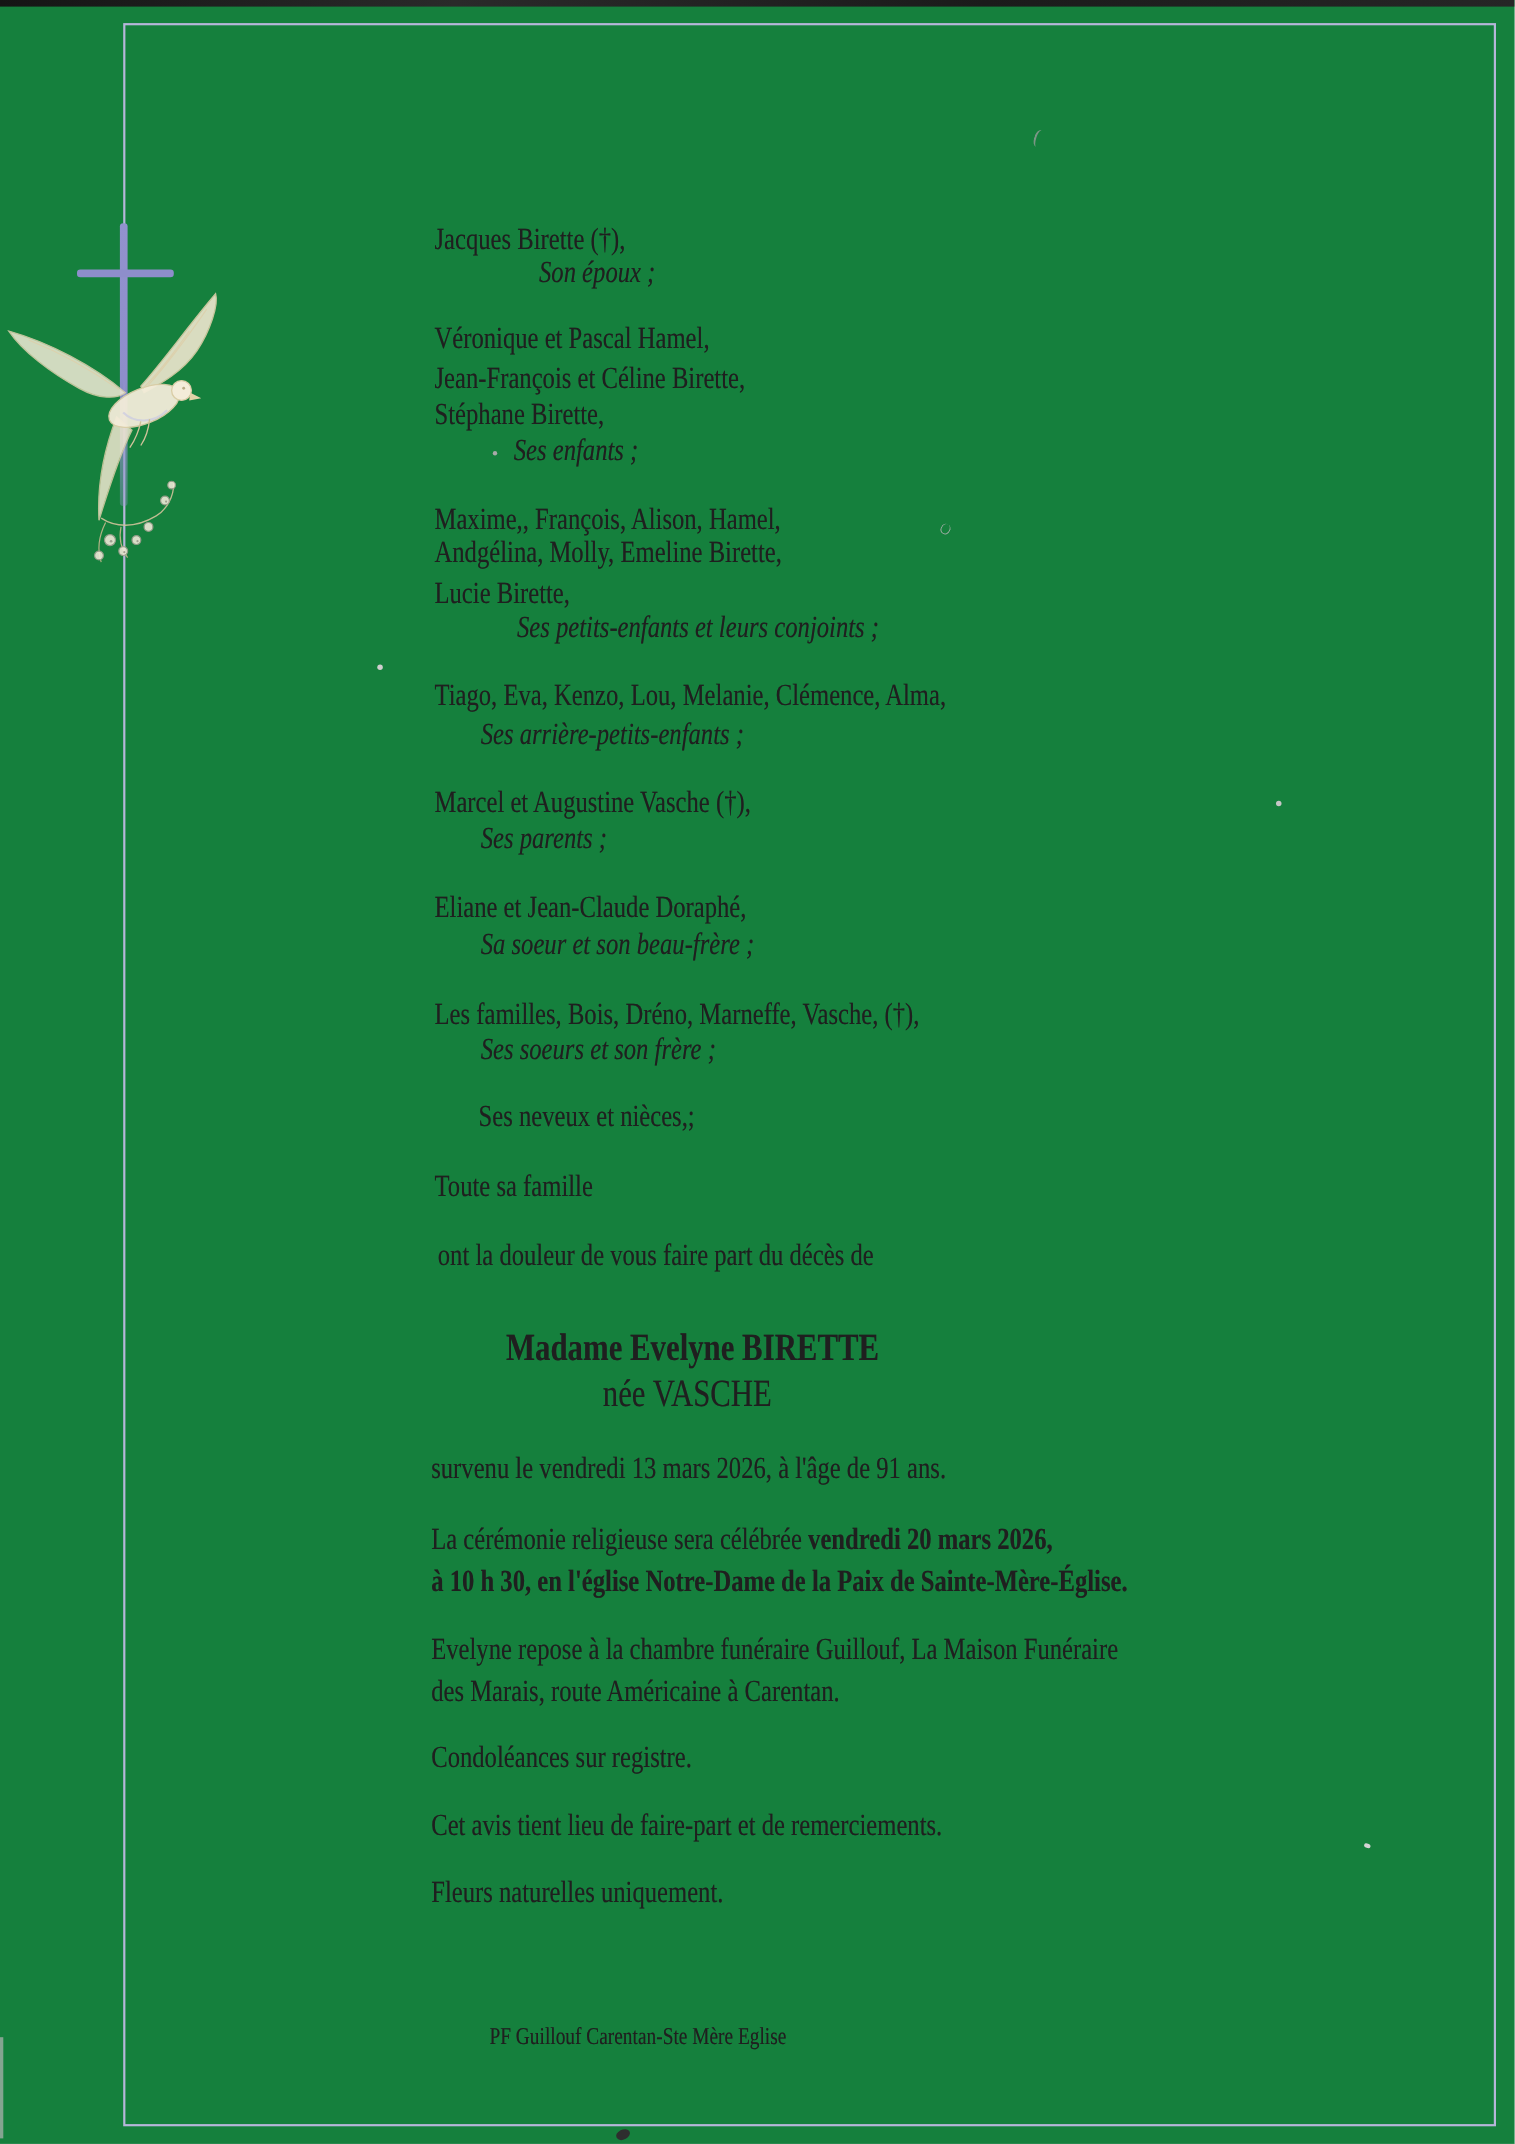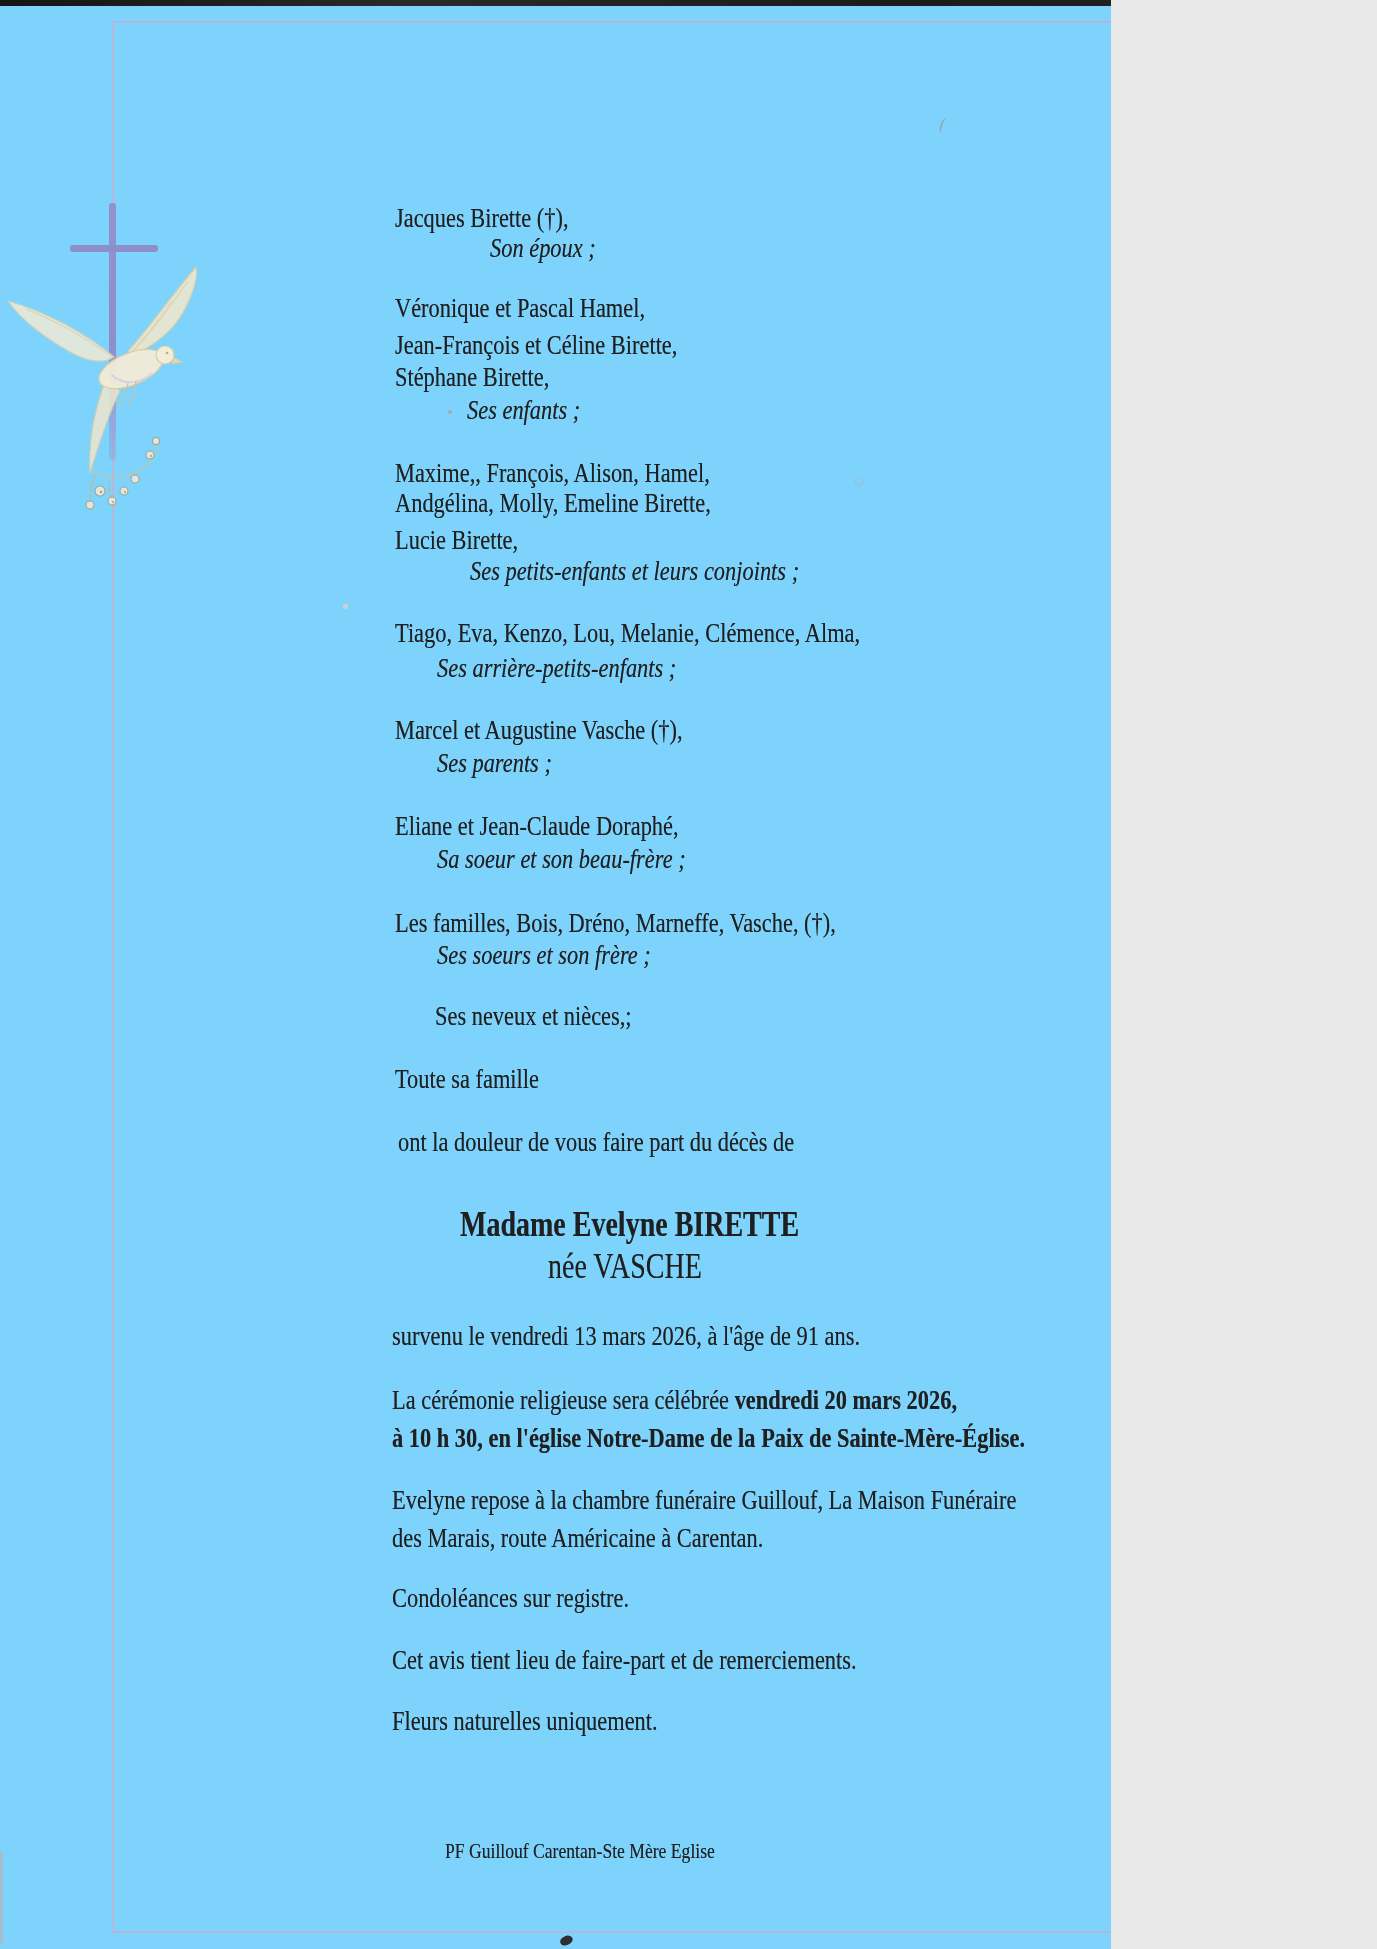--- a/index.html
+++ b/index.html
@@ -1,16 +1,16 @@
 <!DOCTYPE html>
 <html><head>
 <meta charset="utf-8">
 <style>
   html,body{margin:0;padding:0;background:#e9e9e9;}
-  .page{position:relative;width:1111px;height:1949px;background:#7dd3fc;overflow:hidden;
+  .page{position:relative;width:1377px;height:1949px;background:#15803d;overflow:hidden;
         font-family:"Liberation Serif", serif;}
   .scanbar{position:absolute;left:0;top:0;width:1377px;height:6px;
            background:linear-gradient(90deg,#151515,#2a2a2a 30%,#1b1b1b 65%,#262626);}
   .frame{position:absolute;left:112px;top:21px;width:1244px;height:1908px;
          border:2px solid #b6b6da;}
   .cross-v{position:absolute;left:109px;top:203px;width:7px;height:257px;border-radius:3px;
            background:linear-gradient(#9292cd,#8e8ecb 55%,rgba(150,150,208,0.35));}
   .cross-h{position:absolute;left:70px;top:245px;width:88px;height:7px;border-radius:3px;
            background:#8e8ecb;}
   .dove{position:absolute;left:0px;top:255px;width:210px;height:270px;}

